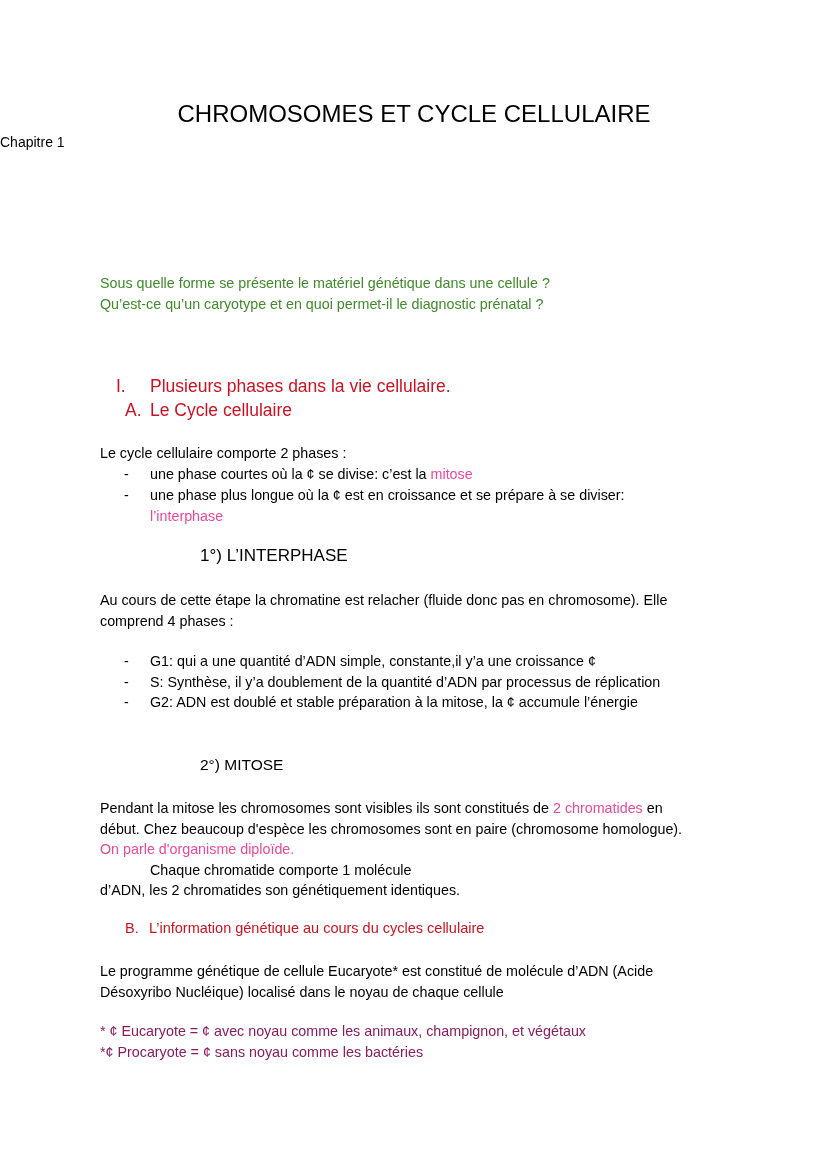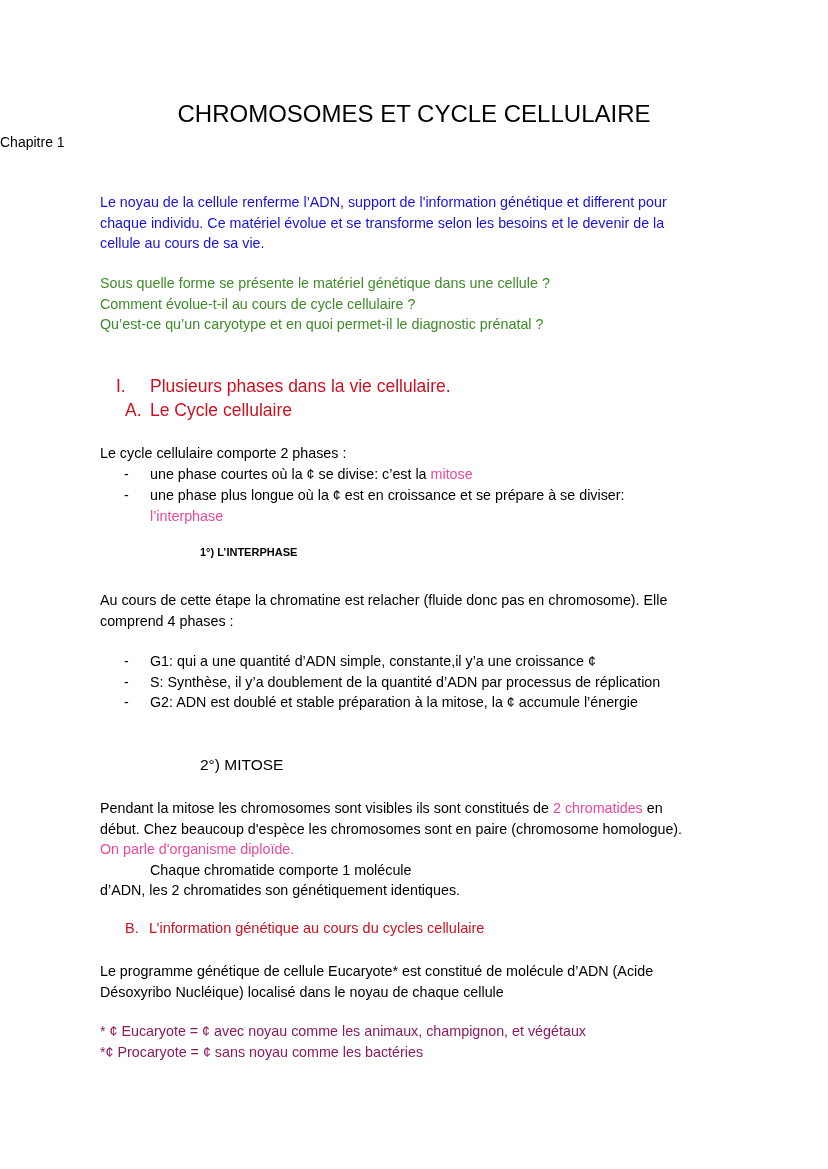--- a/index.html
+++ b/index.html
@@ -19,29 +19,23 @@
   .bullet-dash { display: inline-block; width: 50px; padding-left: 24px; box-sizing: border-box; }
 </style>
 </head>
 <body>
 
 <div class="page">
 
   <div class="abs title">CHROMOSOMES ET CYCLE CELLULAIRE</div>
   <div class="abs subtitle">Chapitre 1</div>
 
-  <div class="abs p blue" style="left:100px; top:192px;">
-    <div>Le noyau de la cellule renferme l’ADN, support de l'information génétique et different pour</div>
-    <div>chaque individu. Ce matériel évolue et se transforme selon les besoins et le devenir de la</div>
-    <div>cellule au cours de sa vie.</div>
-  </div>
 
   <div class="abs p green" style="left:100px; top:273px;">
     <div>Sous quelle forme se présente le matériel génétique dans une cellule ?</div>
-    <div>Comment évolue-t-il au cours de cycle cellulaire ?</div>
     <div>Qu’est-ce qu’un caryotype et en quoi permet-il le diagnostic prénatal ?</div>
   </div>
 
   <div class="abs h1 red" style="left:116px; top:376px;">
     <span>I.</span>
     <span style="position:absolute; left:34px;">Plusieurs phases dans la vie cellulaire.</span>
   </div>
   <div class="abs h1 red" style="left:125px; top:400px;">
     <span>A.</span>
     <span style="position:absolute; left:25px;">Le Cycle cellulaire</span>
@@ -49,21 +43,21 @@
 
   <div class="abs p" style="left:100px; top:443px;">Le cycle cellulaire comporte 2 phases :</div>
   <div class="abs p" style="left:100px; top:464px;">
     <span class="bullet-dash">-</span><span>une phase courtes où la ¢ se divise: c’est la </span><span class="dred">mitose</span>
   </div>
   <div class="abs p" style="left:100px; top:485px;">
     <span class="bullet-dash">-</span><span>une phase plus longue où la ¢ est en croissance et se prépare à se diviser:</span>
   </div>
   <div class="abs p dred" style="left:150px; top:506px;">l’interphase</div>
 
-  <div class="abs" style="left:200px; top:546px; font-size:11px;font-weight:bold;">1°) L’INTERPHASE</div>
+  <div class="abs" style="left:200px; top:546px; font-size:17px;">1°) L’INTERPHASE</div>
   <div class="abs p" style="left:100px; top:590px;">
     <div>Au cours de cette étape la chromatine est relacher (fluide donc pas en chromosome). Elle</div>
     <div>comprend 4 phases :</div>
   </div>
   <div class="abs p" style="left:100px; top:651px;">
     <div><span class="bullet-dash">-</span><span>G1: qui a une quantité d’ADN simple, constante,il y’a une croissance ¢</span></div>
     <div><span class="bullet-dash">-</span><span>S: Synthèse, il y’a doublement de la quantité d’ADN par processus de réplication</span></div>
     <div><span class="bullet-dash">-</span><span>G2: ADN est doublé et stable préparation à la mitose, la ¢ accumule l’énergie</span></div>
   </div>
 

